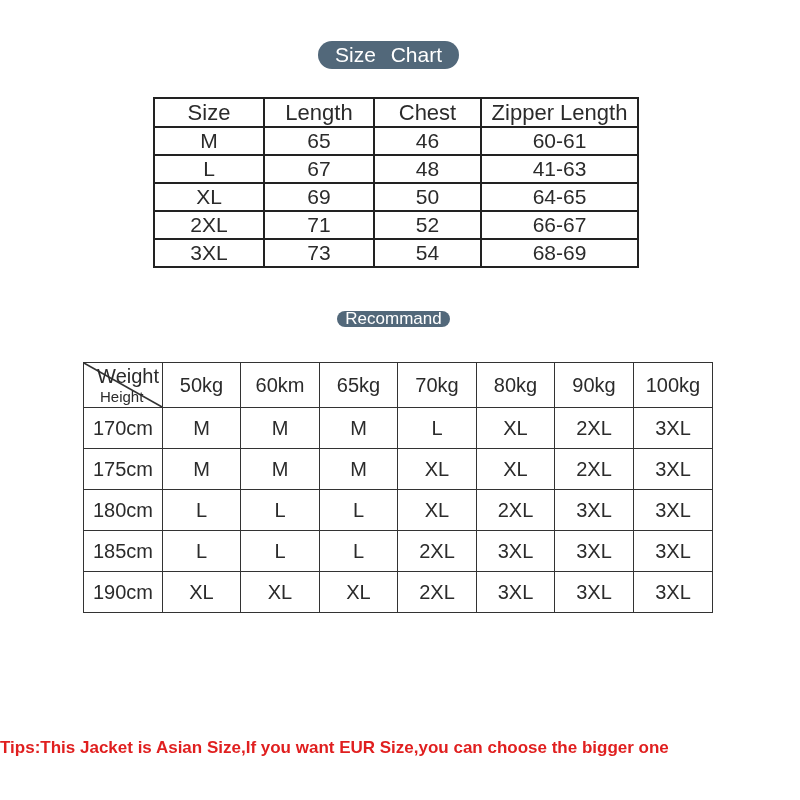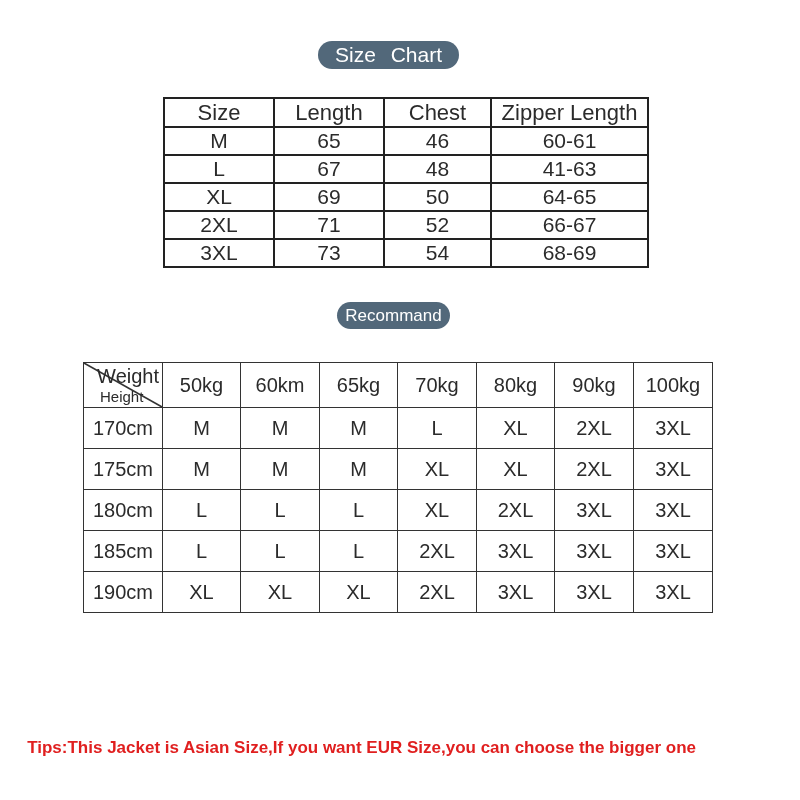--- a/index.html
+++ b/index.html
@@ -13,25 +13,25 @@
 
   .badge {
     position: absolute;
     background: #52687a;
     color: #ffffff;
     display: flex; align-items: center; justify-content: center;
     border-radius: 15px;
     white-space: pre;
   }
   .badge-size { left: 318px; top: 41px; width: 141px; height: 28px; font-size: 21px; word-spacing: 9px; }
-  .badge-rec  { left: 337px; top: 302px; width: 113px; height: 27px; font-size: 17px; }
+  .badge-rec  { left: 337px; top: 311px; width: 113px; height: 16px; font-size: 17px; }
 
   table { border-collapse: collapse; table-layout: fixed; }
 
-  .t1 { position: absolute; left: 163px; top: 97px; }
+  .t1 { position: absolute; left: 153px; top: 97px; }
   .t1 th, .t1 td {
     border: 2px solid #222222;
     text-align: center; vertical-align: middle;
     padding: 0; font-weight: normal; overflow: hidden;
   }
   .t1 th { height: 27px; font-size: 22px; }
   .t1 td { height: 26px; font-size: 21px; }
 
   .t2 { position: absolute; left: 83px; top: 362px; }
   .t2 th, .t2 td {
@@ -43,21 +43,21 @@
   .t2 th.hdr { height: 44px; }
   .t2 td { height: 40px; }
 
   .corner { position: relative; padding: 0; }
   .corner svg { position: absolute; left: 0; top: 0; width: 100%; height: 100%; display: block; }
   .corner .w { position: absolute; top: 2px; right: 3px; font-size: 20px; }
   .corner .h { position: absolute; bottom: 2px; left: 16px; font-size: 15px; }
 
   .tips {
     position: absolute; left: 0; top: 738px; width: 696px;
-    text-align: right;
+    text-align: left;
     color: #e01f1f;
     font-size: 17px; font-weight: bold;
     white-space: nowrap;
   }
 </style>
 </head>
 <body>
 
 <div class="canvas">
 

